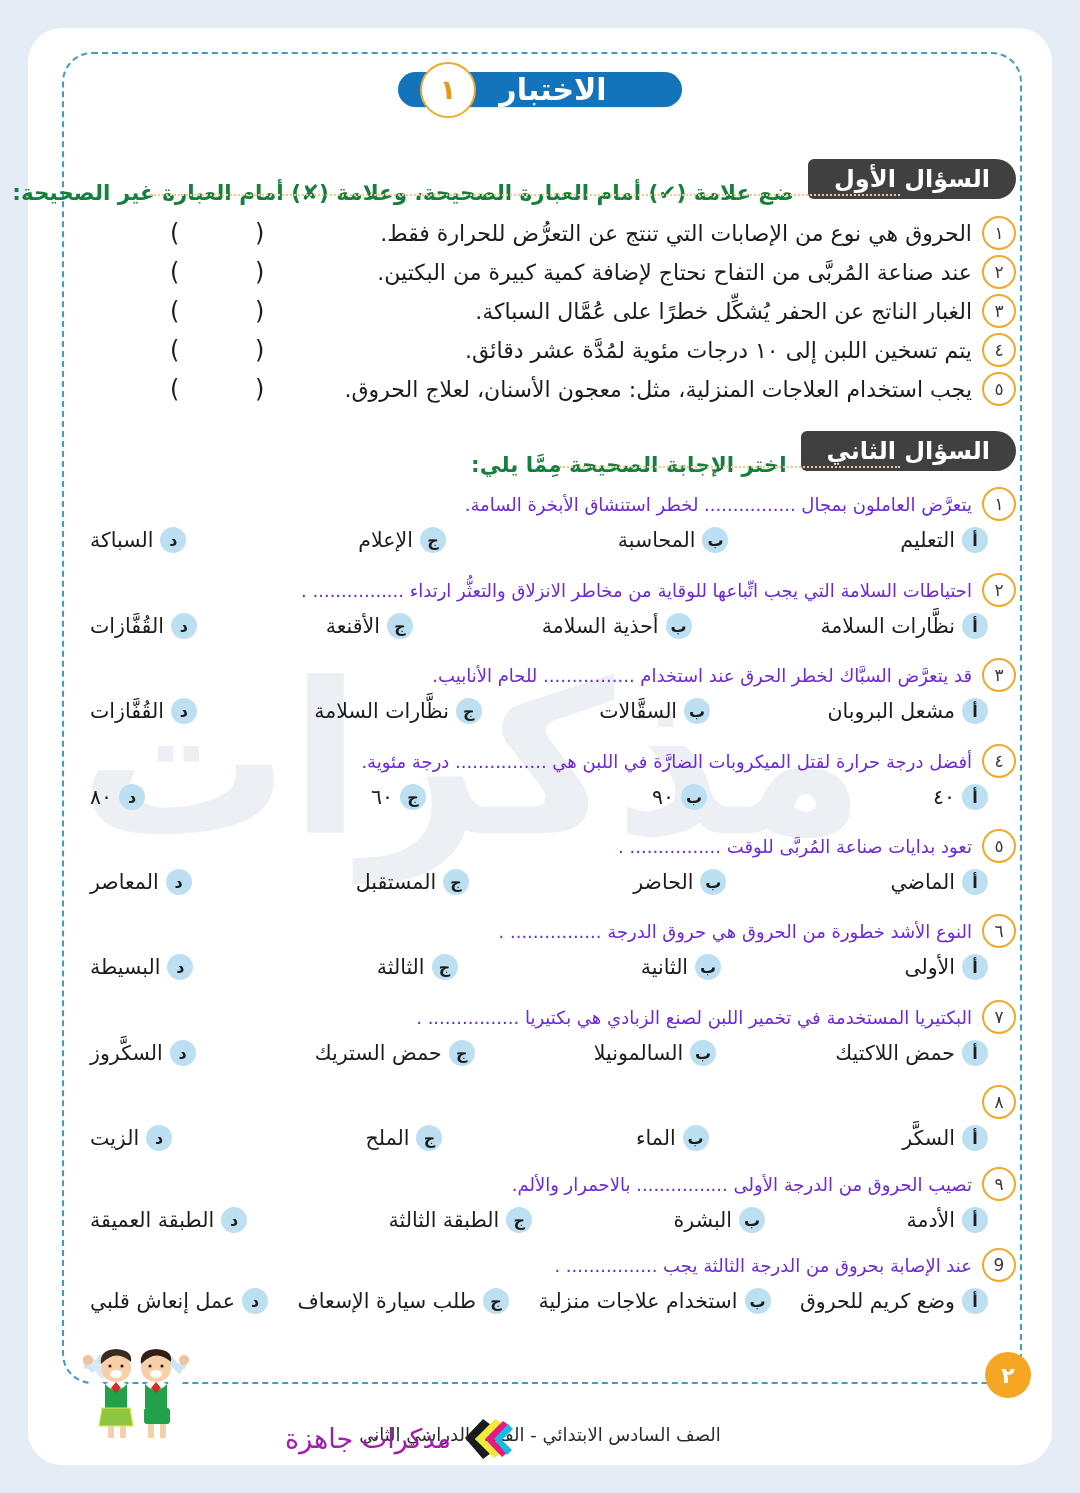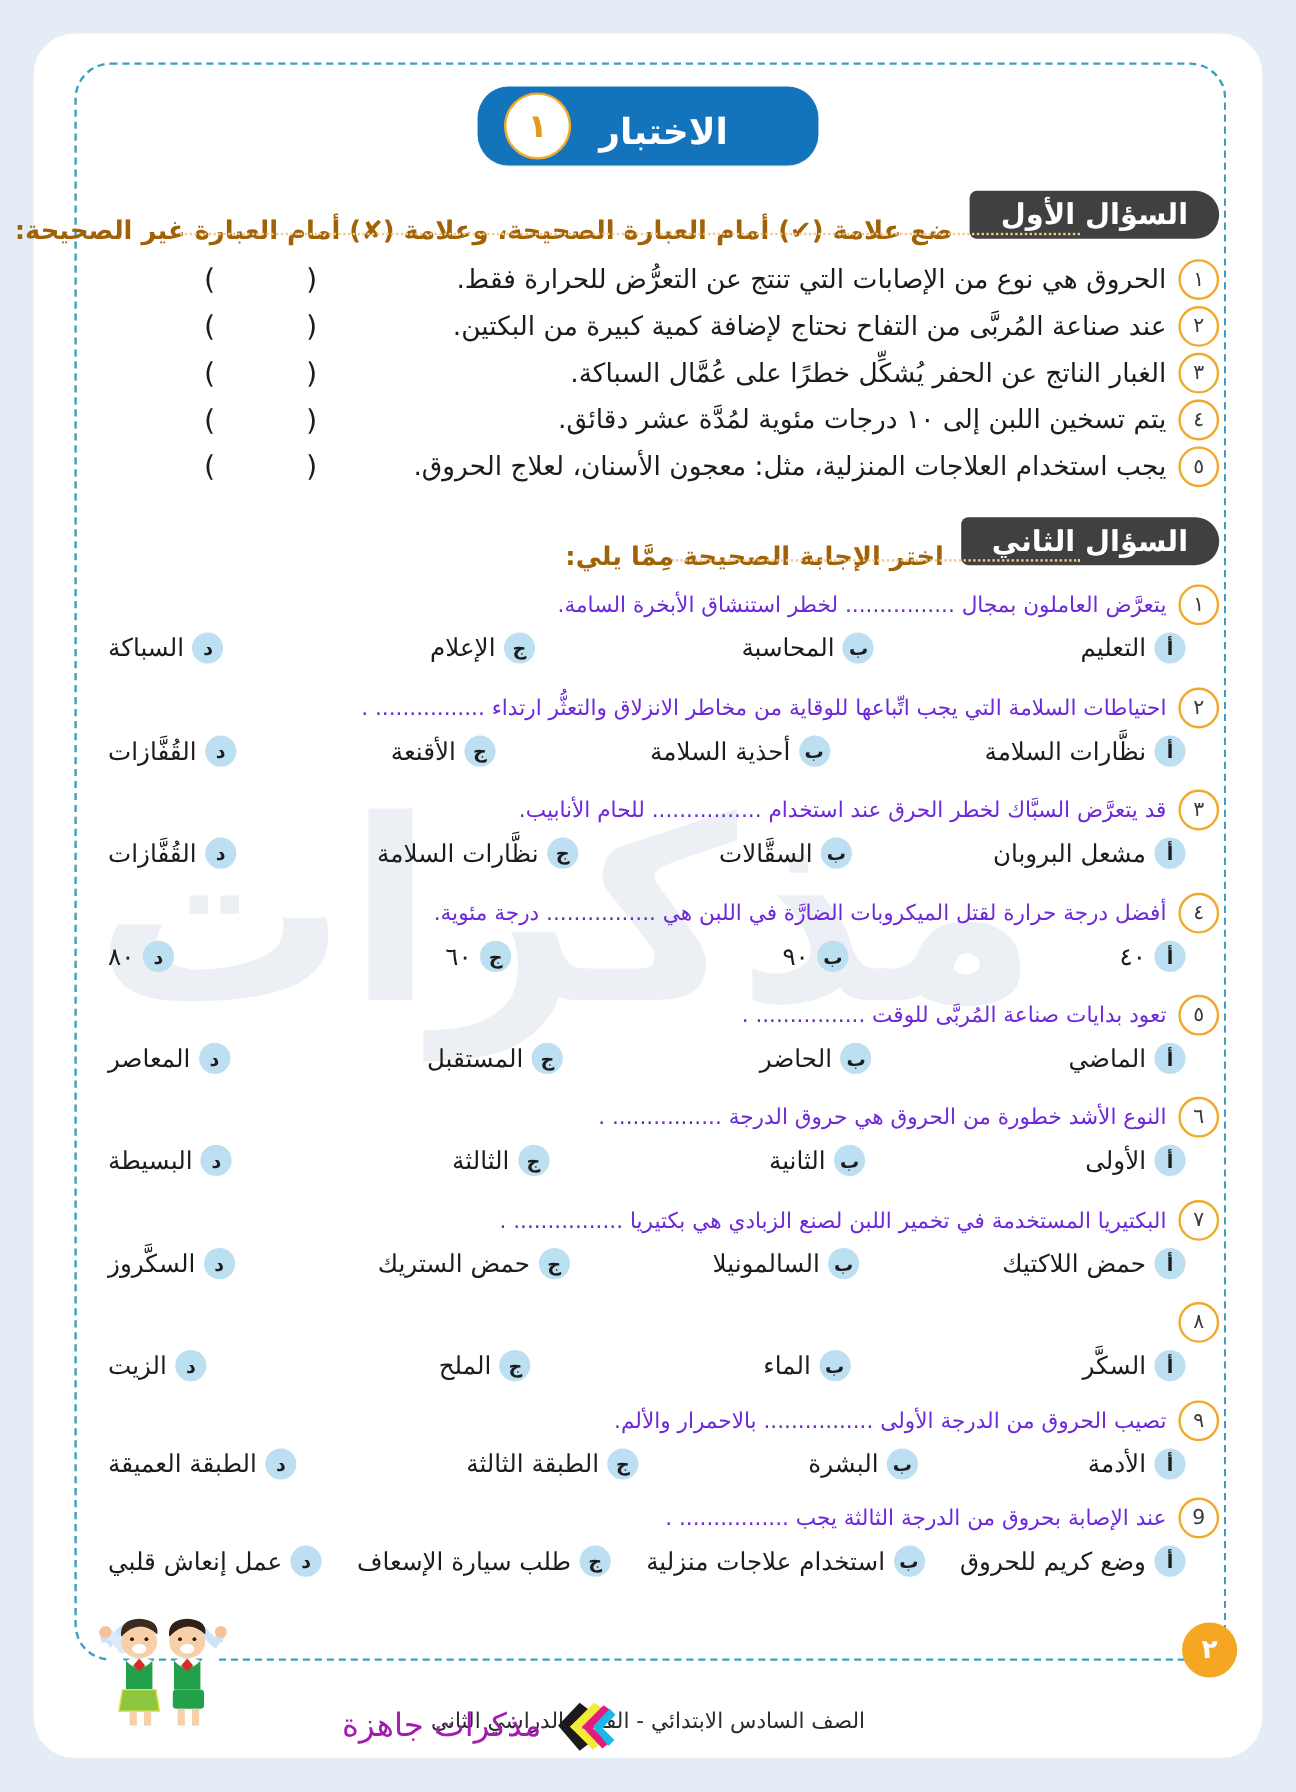--- a/index.html
+++ b/index.html
@@ -46,24 +46,24 @@
 
   
   .title-wrap{
     position:absolute;left:0;top:72px;width:1080px;
     display:flex;justify-content:center;align-items:center;
   }
   .title-badge{
     background:#1474bb;
     color:#fff;
     border-radius:26px;
-    height:56px;
+    height:35px;
     min-width:190px;
     display:flex;align-items:center;justify-content:center;
-    padding:10px 34px 0 60px;
+    padding:0 34px 0 60px;
     font-size:30px;font-weight:bold;
     letter-spacing:0px;
     box-shadow:0 1px 0 rgba(0,0,0,.08);
   }
   .title-num{
     position:absolute;
     right:calc(50% + 64px);
     width:52px;height:52px;border-radius:50%;
     background:#fff;
     border:2px solid #f0a92b;
@@ -83,21 +83,21 @@
     background:#404040;
     color:#fff;
     font-size:24px;font-weight:bold;
     height:40px;
     display:flex;align-items:center;
     padding:0 26px;
     border-radius:6px 20px 20px 6px;
     white-space:nowrap;
   }
   .sec-instr{
-    color:#a16207;
+    color:#15803d;
     font-size:21.5px;font-weight:bold;
     white-space:nowrap;
     margin-top:28px;
   }
   .dotline{
     position:absolute;
     height:2px;
     border-bottom:2px dotted #f3c98a;
   }
 

